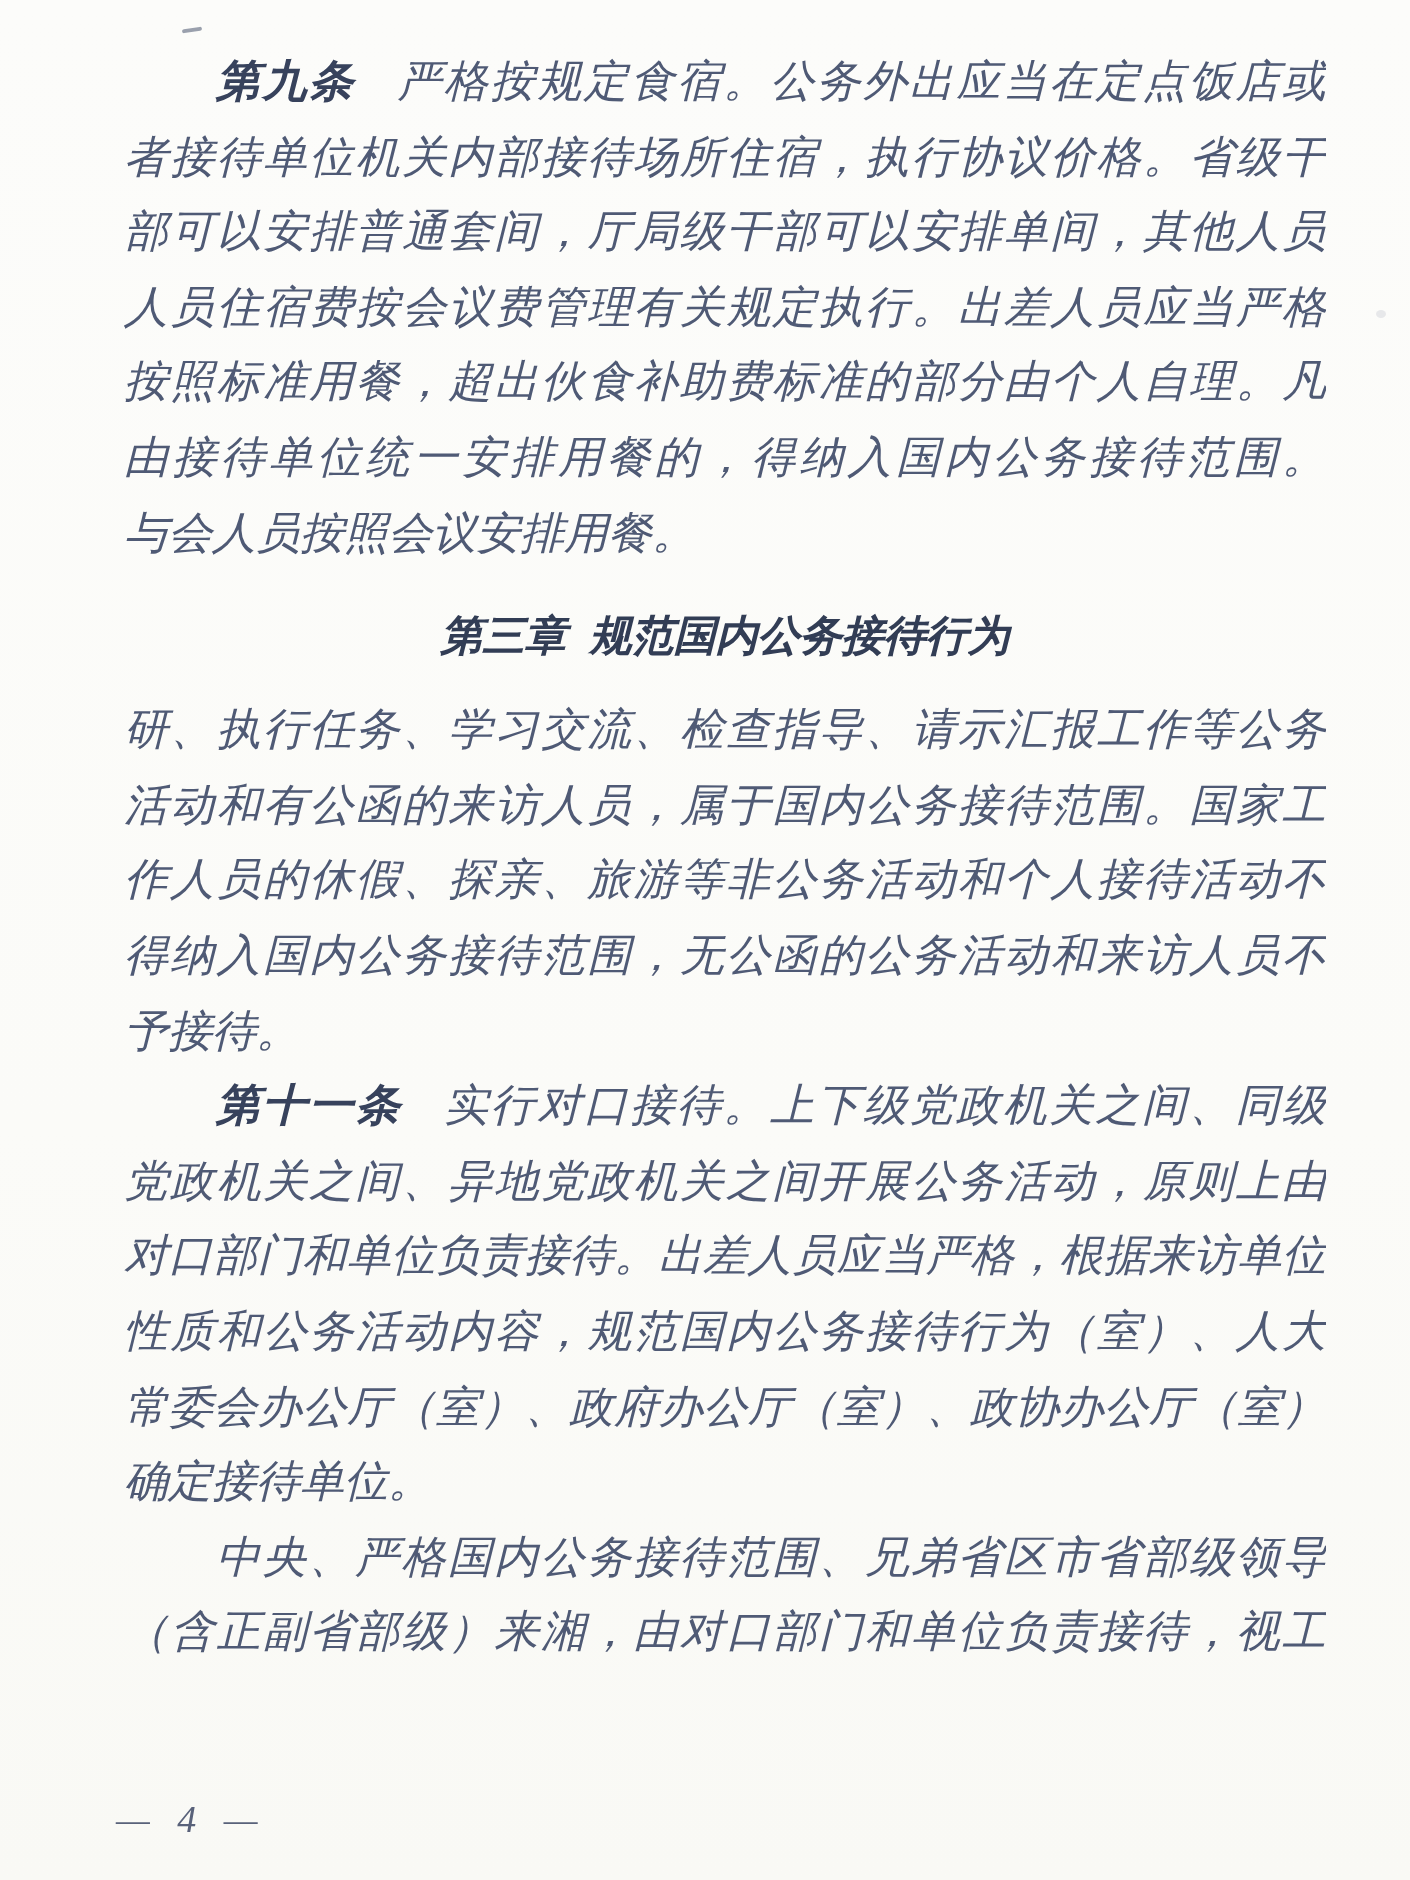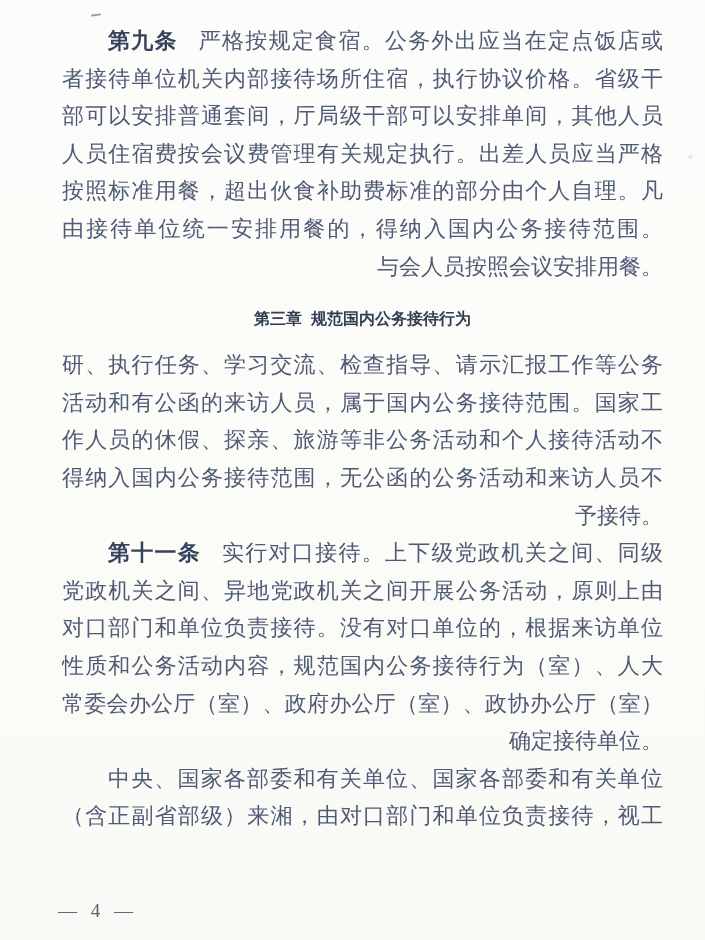--- a/index.html
+++ b/index.html
@@ -7,54 +7,55 @@
   body {
     font-family: "Liberation Serif", "DejaVu Serif", serif;
     background: #f4f4f2;
   }
   .page {
     position: relative;
     width: 705px;
     height: 940px;
     background: linear-gradient(180deg, #fcfcfa 0%, #fbfbf8 60%, #f9f9f5 100%);
     overflow: hidden;
+    font-style: italic;
   }
   .content {
     position: absolute;
     left: 62px;
     top: 22px;
     width: 601px;
     font-size: 22px;
     line-height: 37.6px;
     color: #4f5a75;
     text-justify: inter-character;
   }
   .ln {
     text-align: justify;
     text-align-last: justify;
     height: 37.6px;
     overflow: hidden;
   }
   .ln.last {
-    text-align: right;
+    text-align: left;
     text-align-last: auto;
   }
   .ln.ind { text-indent: 46px; }
   .lead {
     font-family: "Liberation Sans", "DejaVu Sans", sans-serif;
     font-weight: 700;
     color: #37425c;
     margin-right: 0.95em;
   }
   .chapter-heading {
     text-align: left;
     text-align-last: center;
     font-family: "Liberation Sans", "DejaVu Sans", sans-serif;
     font-weight: 700;
-    font-size: 16px;
+    font-size: 21px;
     line-height: 44px;
     height: 44px;
     color: #323d55;
     margin: 12px 0 5px 0;
   }
   .chapter-heading .chapter-no { margin-right: 0.55em; }
   .page-number {
     position: absolute;
     left: 58px;
     top: 901px;
@@ -112,28 +113,28 @@
       <div class="ln">研、执行任务、学习交流、检查指导、请示汇报工作等公务</div>
       <div class="ln">活动和有公函的来访人员，属于国内公务接待范围。国家工</div>
       <div class="ln">作人员的休假、探亲、旅游等非公务活动和个人接待活动不</div>
       <div class="ln">得纳入国内公务接待范围，无公函的公务活动和来访人员不</div>
       <div class="ln last">予接待。</div>
     </div>
 
     <div>
       <div class="ln ind"><span class="lead">第十一条</span><span>实行对口接待。上下级党政机关之间、同级</span></div>
       <div class="ln">党政机关之间、异地党政机关之间开展公务活动，原则上由</div>
-      <div class="ln">对口部门和单位负责接待。没有对口单位的，根据来访单位</div>
+      <div class="ln">对口部门和单位负责接待。出差人员应当严格，根据来访单位</div>
       <div class="ln">性质和公务活动内容，规范国内公务接待行为（室）、人大</div>
       <div class="ln">常委会办公厅（室）、政府办公厅（室）、政协办公厅（室）</div>
       <div class="ln last">确定接待单位。</div>
     </div>
 
     <div>
-      <div class="ln ind">中央、国家各部委和有关单位、国家各部委和有关单位</div>
+      <div class="ln ind">中央、严格国内公务接待范围、兄弟省区市省部级领导</div>
       <div class="ln">（含正副省部级）来湘，由对口部门和单位负责接待，视工</div>
     </div>
 
   </div>
 
   <div class="page-number">— 4 —</div>
 
 </div>
 
 </body></html>

